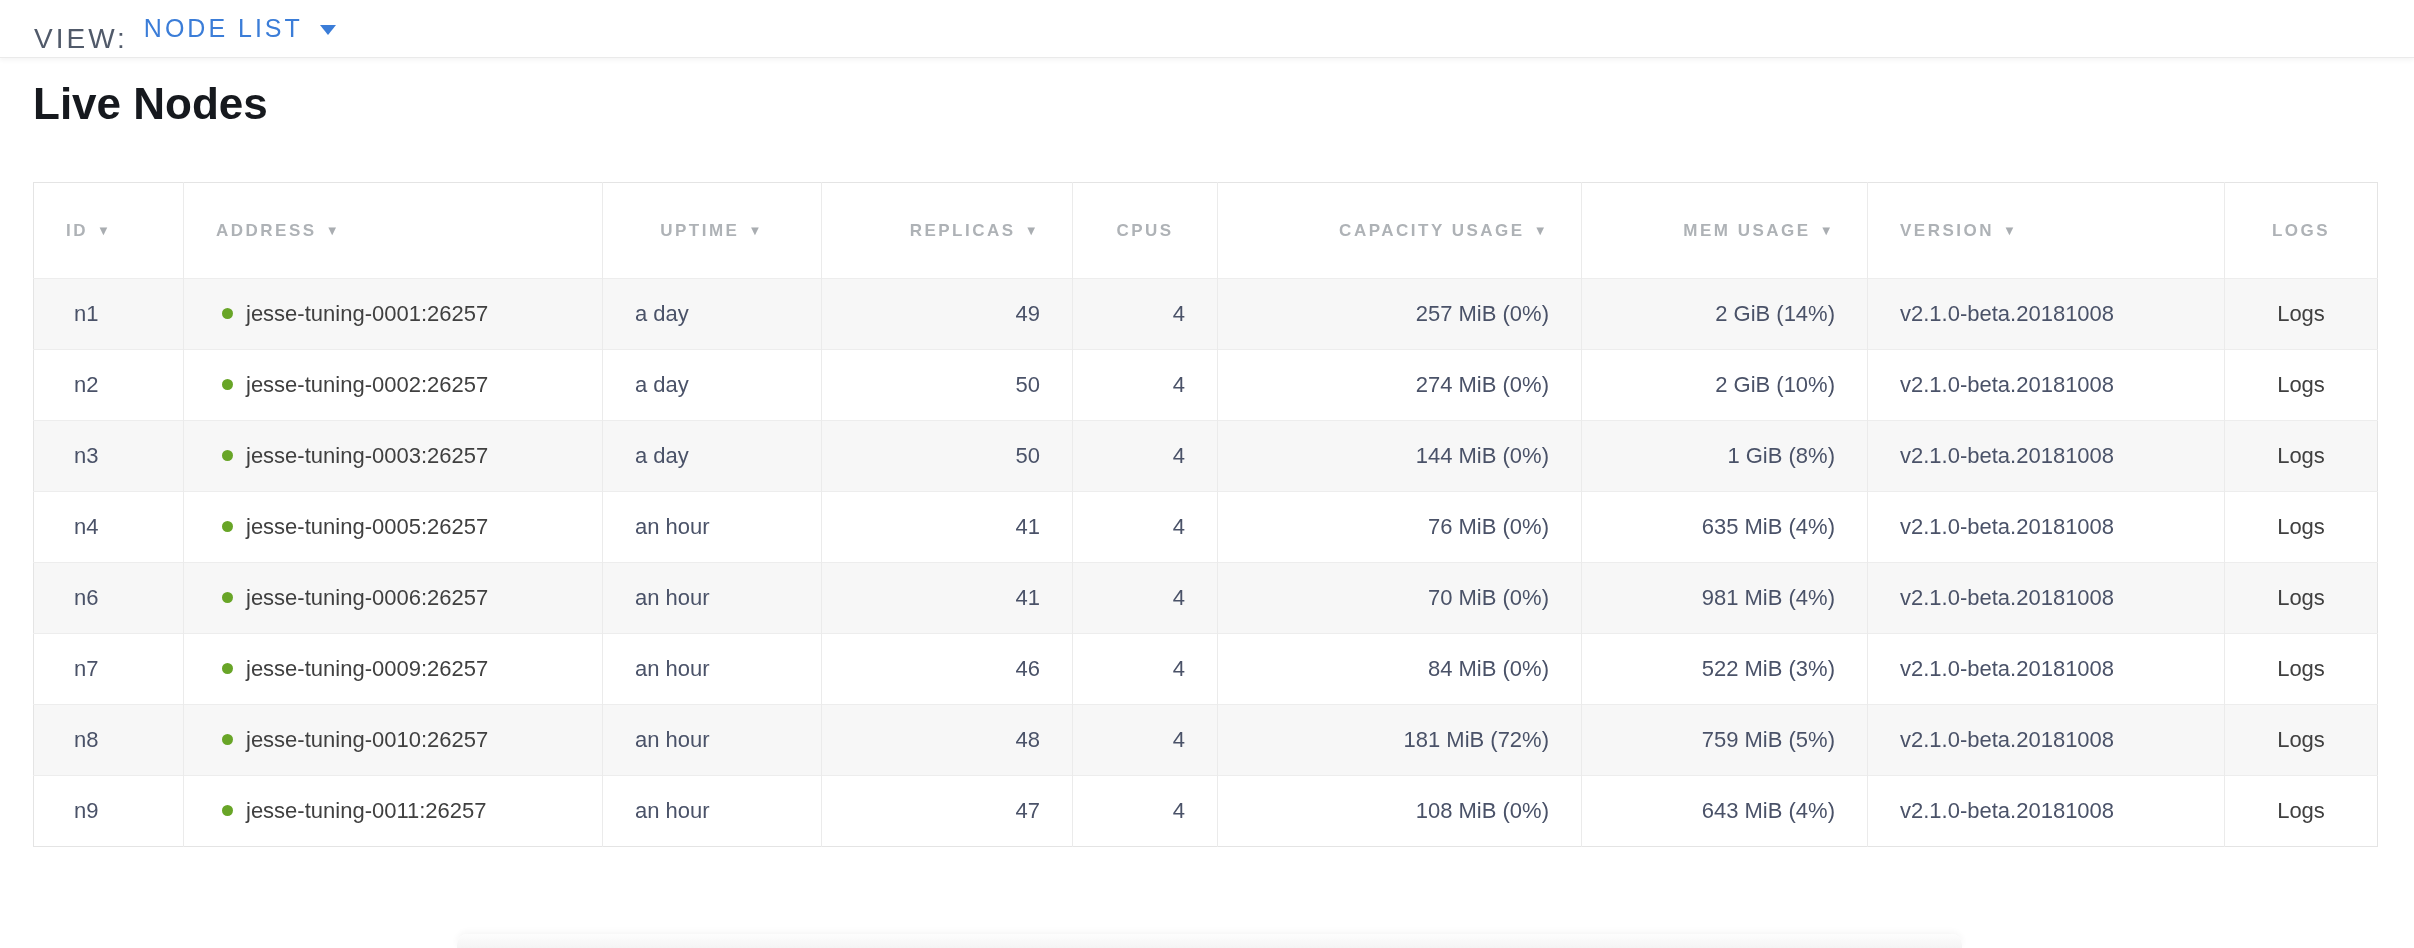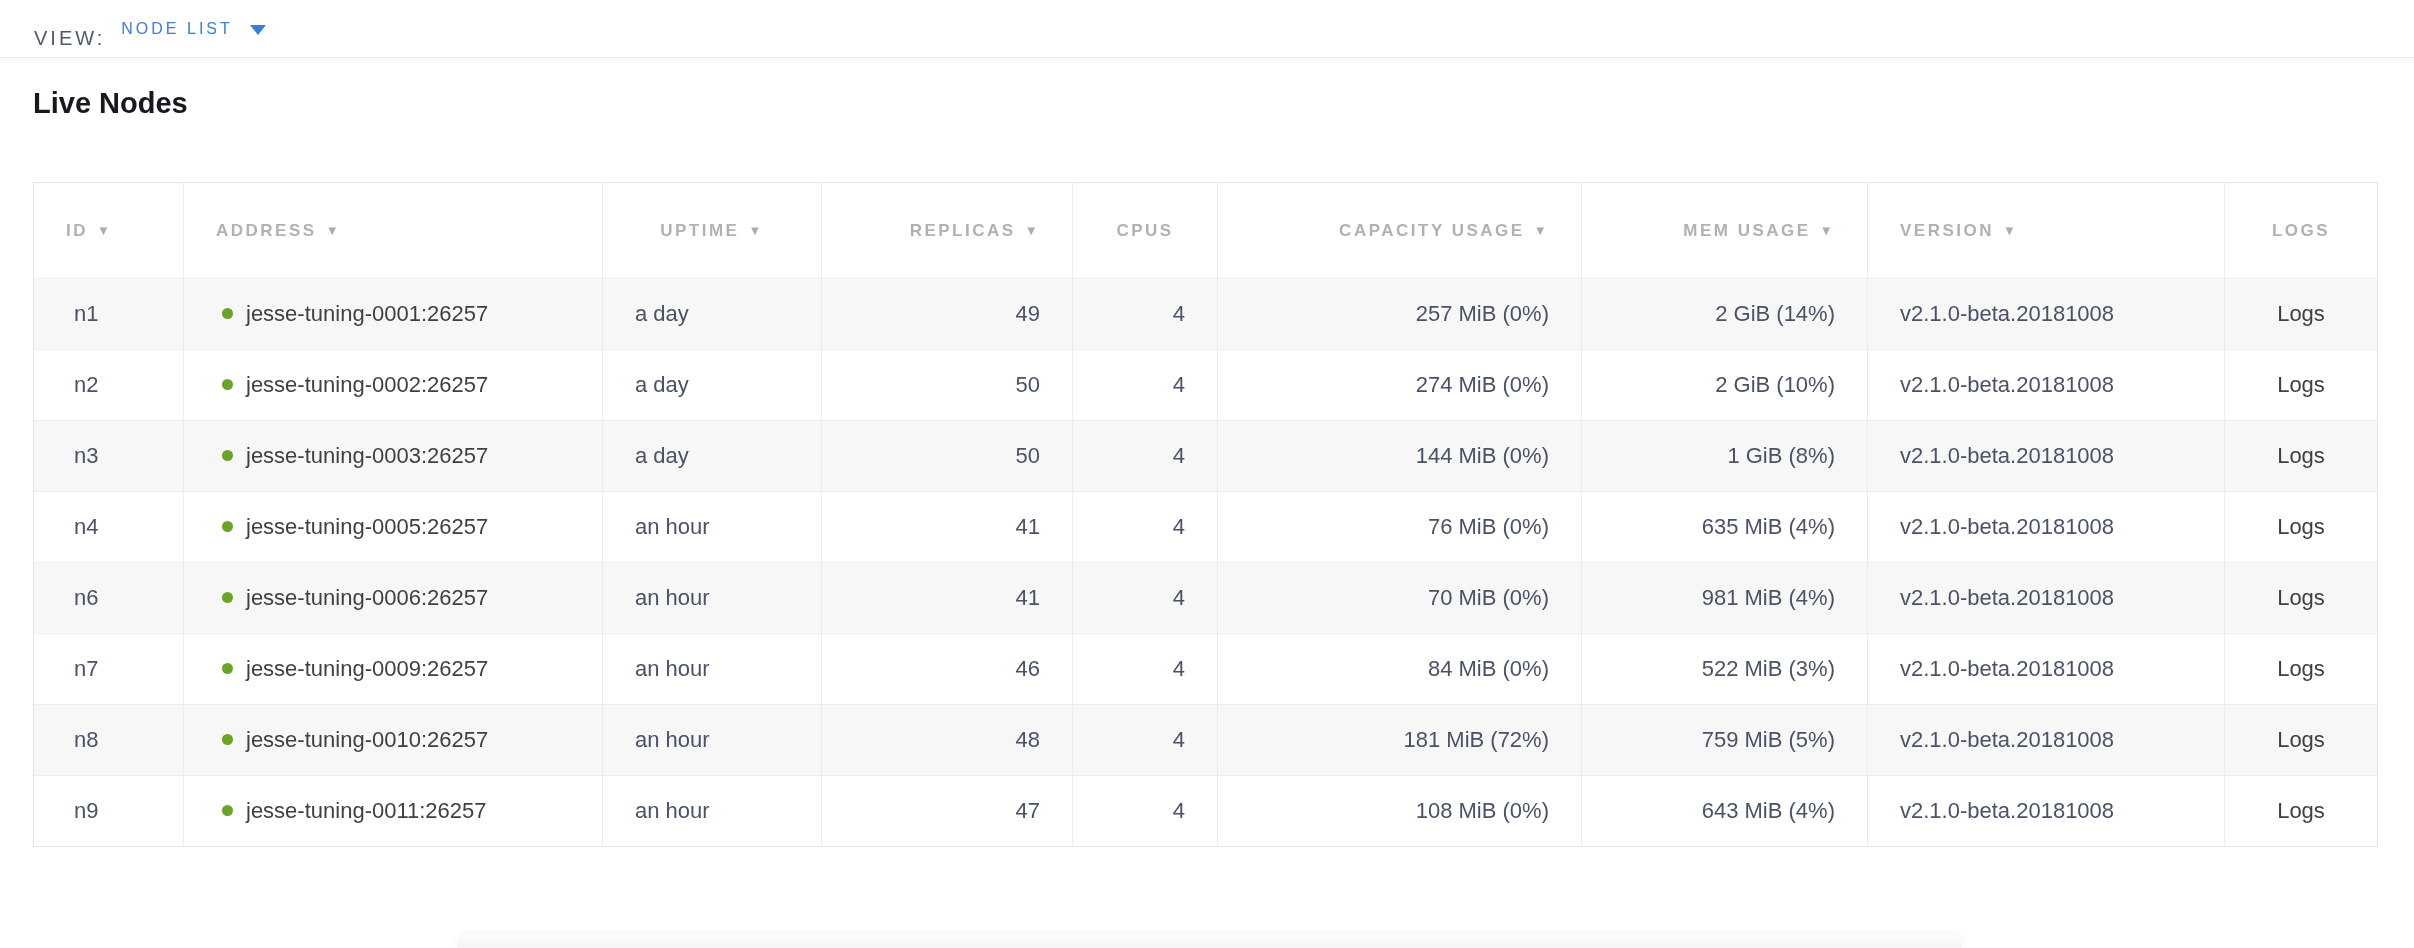--- a/index.html
+++ b/index.html
@@ -11,39 +11,39 @@
   }
   
   .topbar{
     height:57px;display:flex;align-items:center;
     padding-left:34px;background:#ffffff;
     border-bottom:1px solid #eaeaea;
     box-shadow:0 3px 4px rgba(0,0,0,0.035);
     position:relative;z-index:2;
   }
   .view-label{
-    font-size:20px;letter-spacing:3px;color:#515a6a;font-weight:400;margin-top:20px;
+    font-size:28px;letter-spacing:3px;color:#515a6a;font-weight:400;margin-top:20px;
   }
   .view-select{
     display:flex;align-items:center;background:none;border:none;cursor:pointer;
     margin-left:16px;padding:0;font-family:inherit;
   }
   .view-selected{
-    font-size:16px;letter-spacing:3px;color:#3b7dd8;font-weight:400;
+    font-size:25px;letter-spacing:3px;color:#3b7dd8;font-weight:400;
   }
   .caret{
     width:0;height:0;margin-left:17px;margin-top:3px;
     border-left:8px solid transparent;border-right:8px solid transparent;
     border-top:10px solid #3b7dd8;
   }
   
   .content{padding:0 33px;}
   h1.page-title{
     margin:27px 0 0 0;
-    font-size:29px;line-height:37px;font-weight:700;color:#16191e;
+    font-size:44px;line-height:37px;font-weight:700;color:#16191e;
   }
   
   table.nodes{
     margin-top:60px;
     border-collapse:collapse;table-layout:fixed;
     width:2344px;
     background:#ffffff;
     border:1px solid #e4e4e4;
   }
   col.col-id{width:150px}

